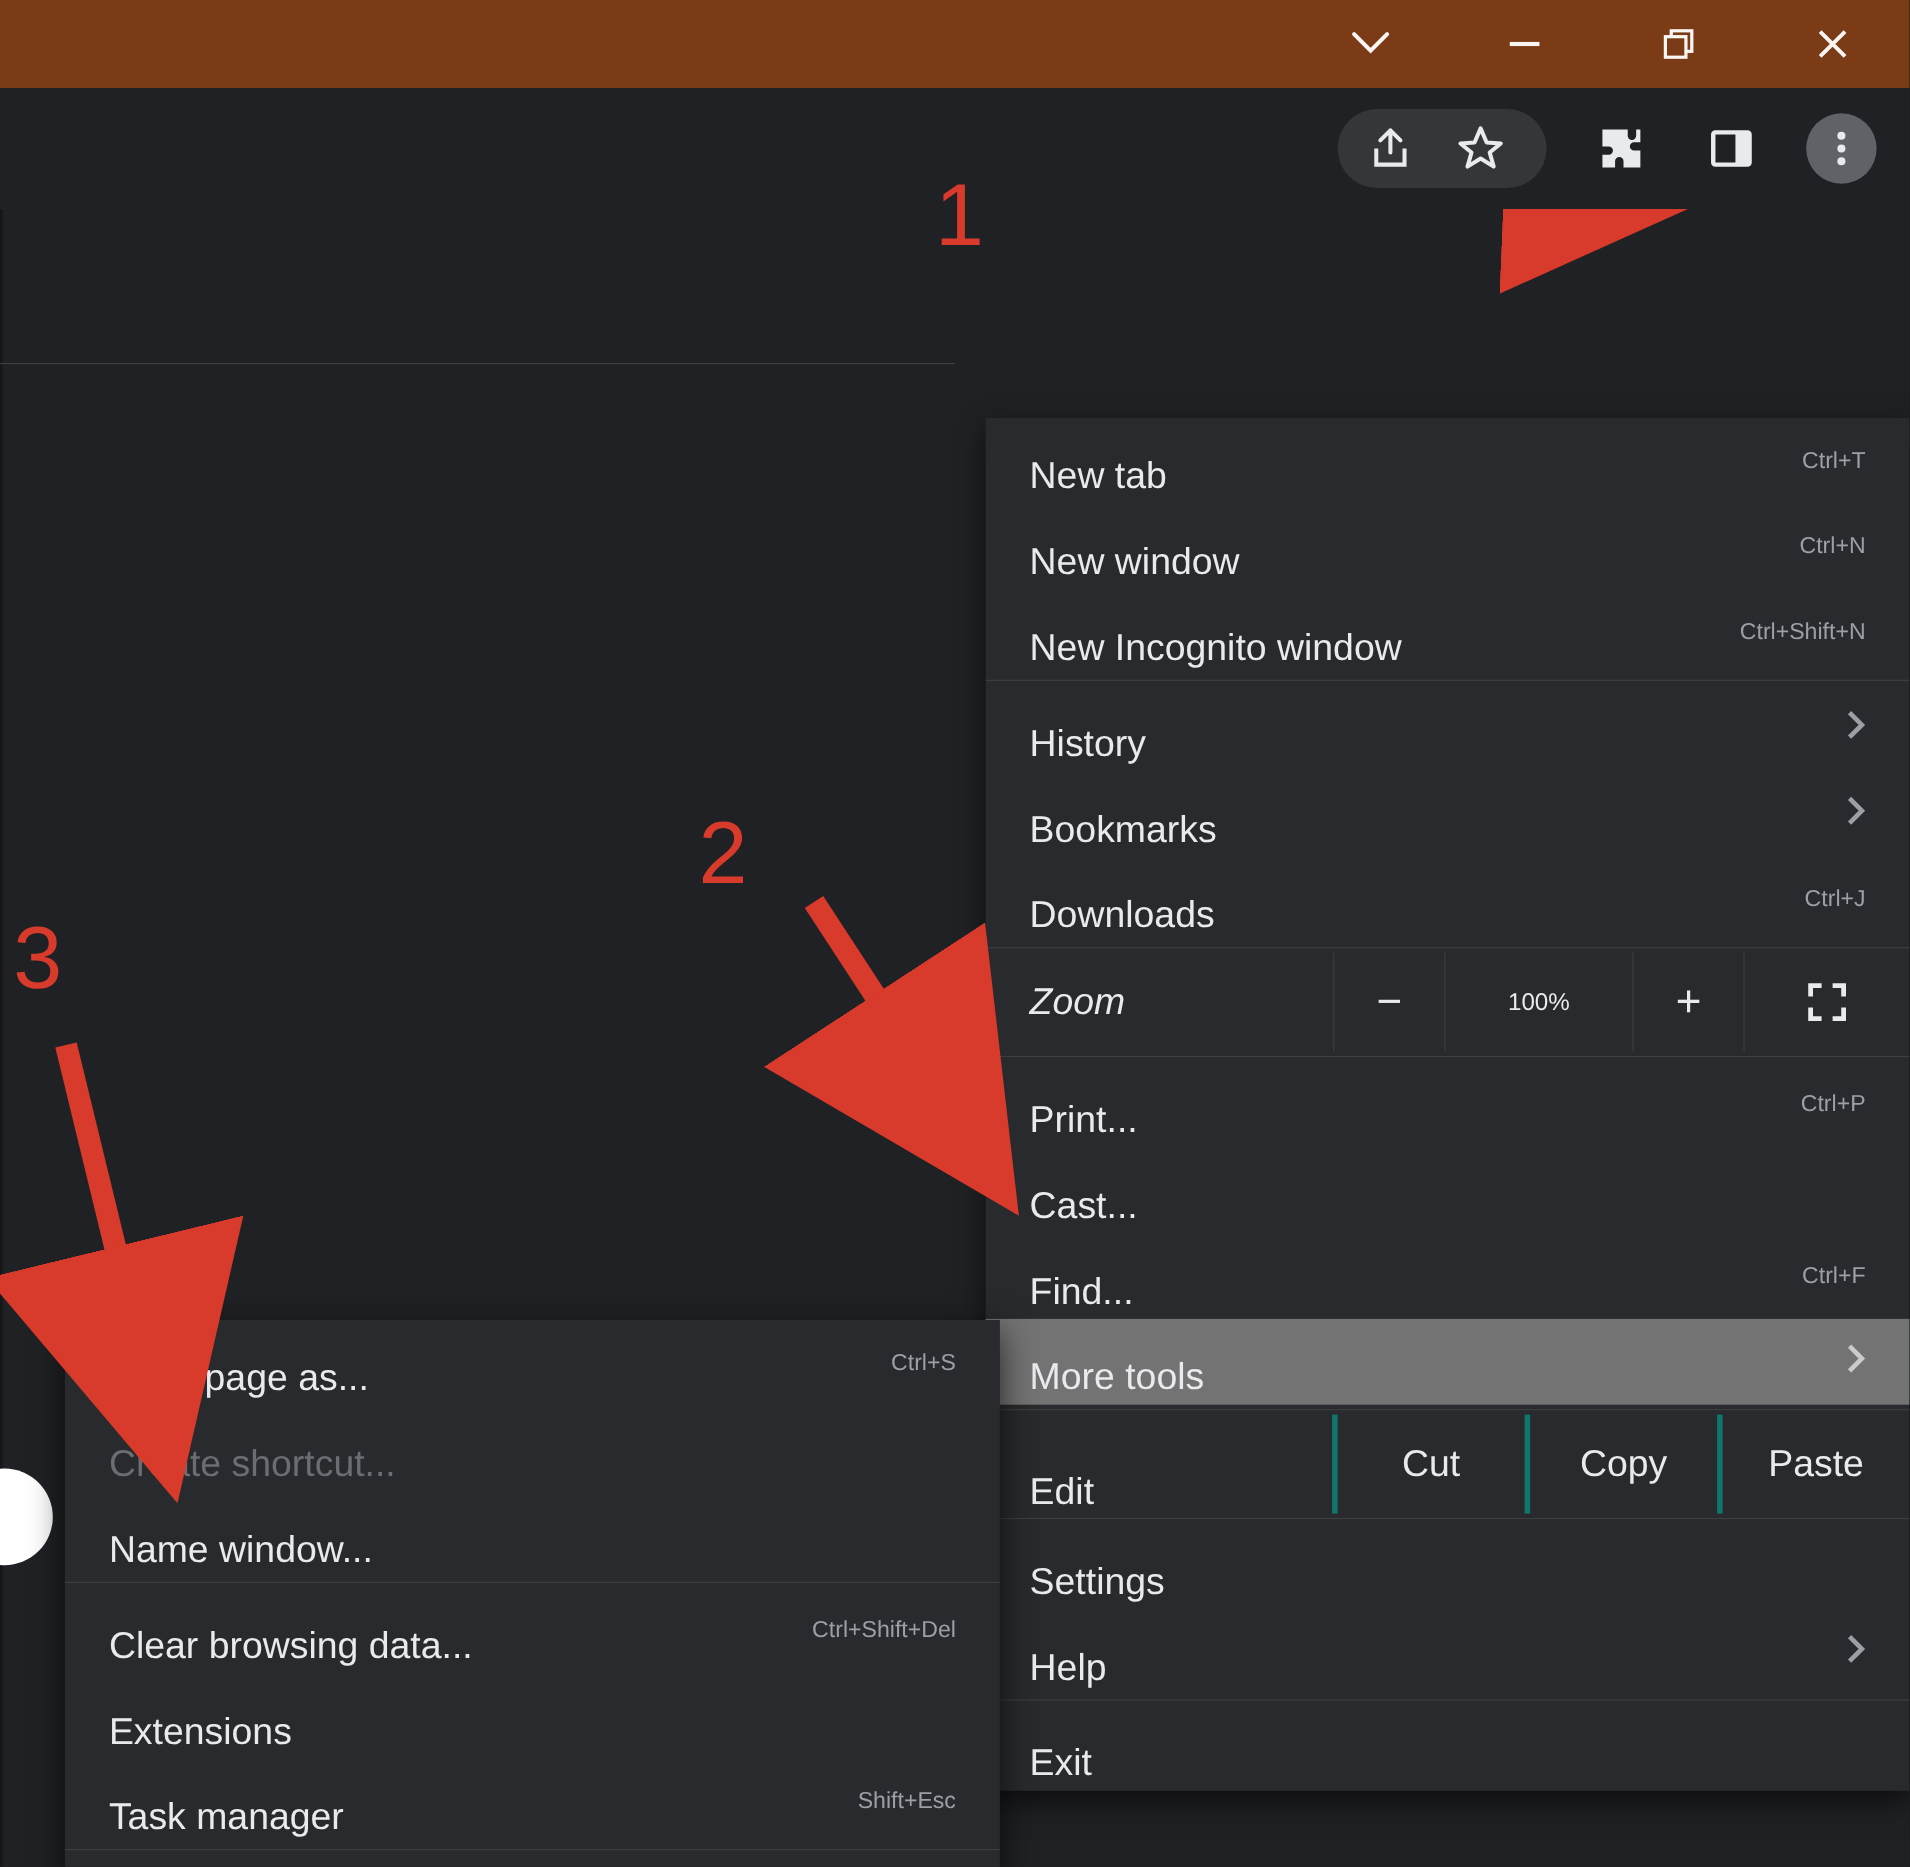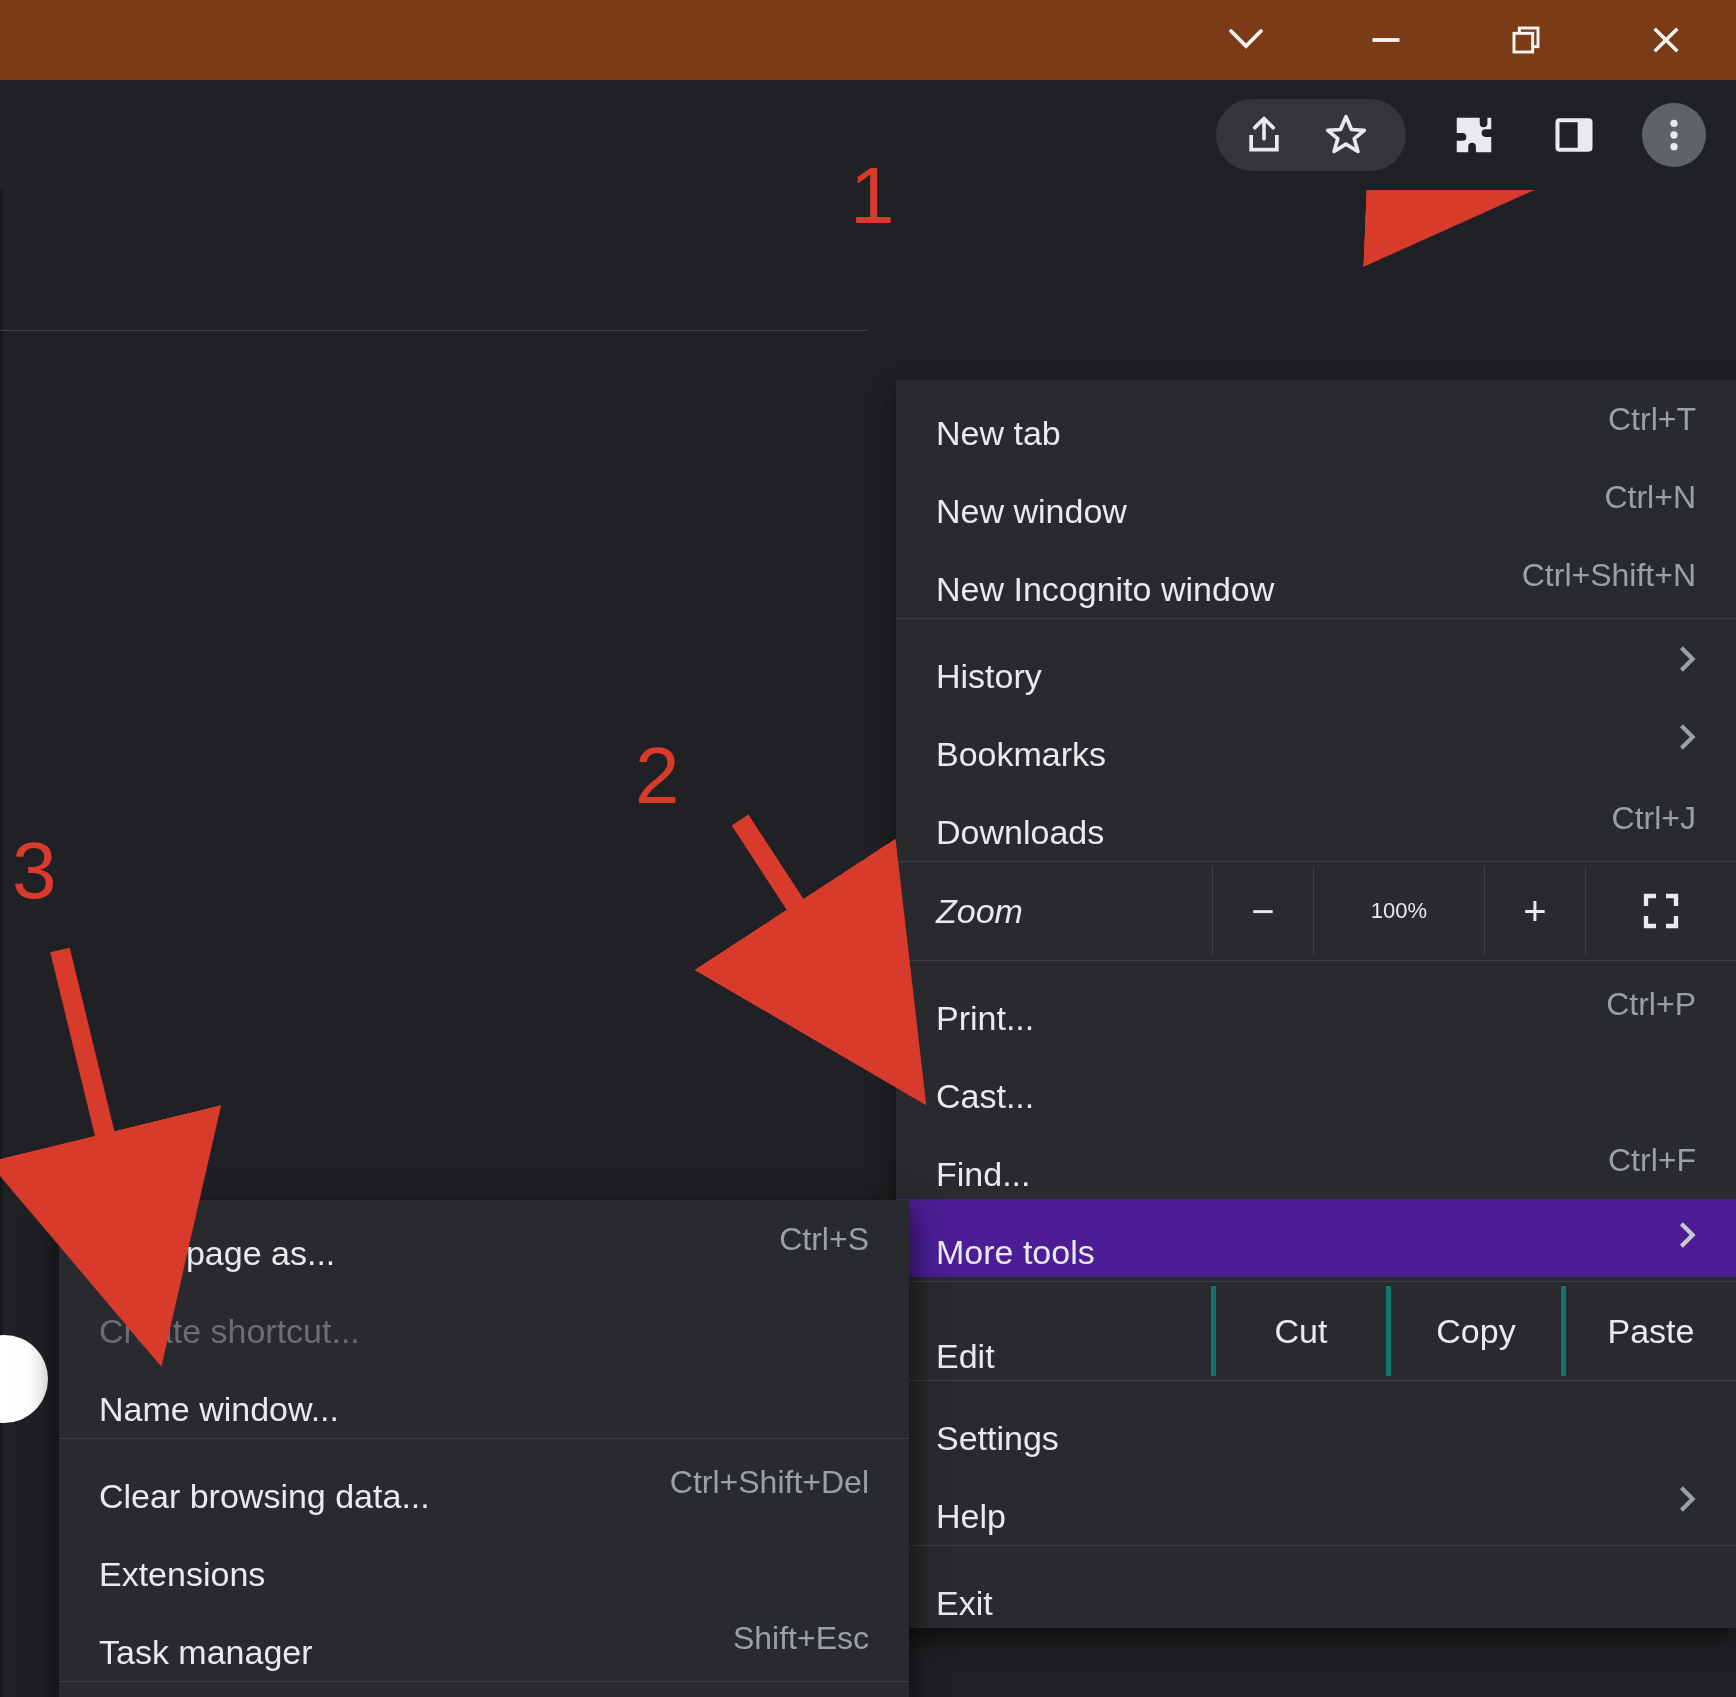--- a/index.html
+++ b/index.html
@@ -125,26 +125,26 @@
 
   .menu-row {
     display: flex;
     align-items: center;
     justify-content: space-between;
     padding: 0 40px;
     height: 78px;
     box-sizing: border-box;
   }
   .menu-row.highlight {
-    background: #4c1d95;
+    background: #737373;
   }
   .menu-row .label { flex: 1; margin-top: 29px; }
   .menu-row .shortcut, .menu-row .chev {
     color: #9aa0a6;
-    font-size: 32px;
+    font-size: 21px;
   }
   .menu-row.disabled .label { color: #6b6d72; }
   .menu-sep {
     height: 1px;
     background: #3c4043;
     margin: 4px 0;
   }
 
   
   .zoom-row {

